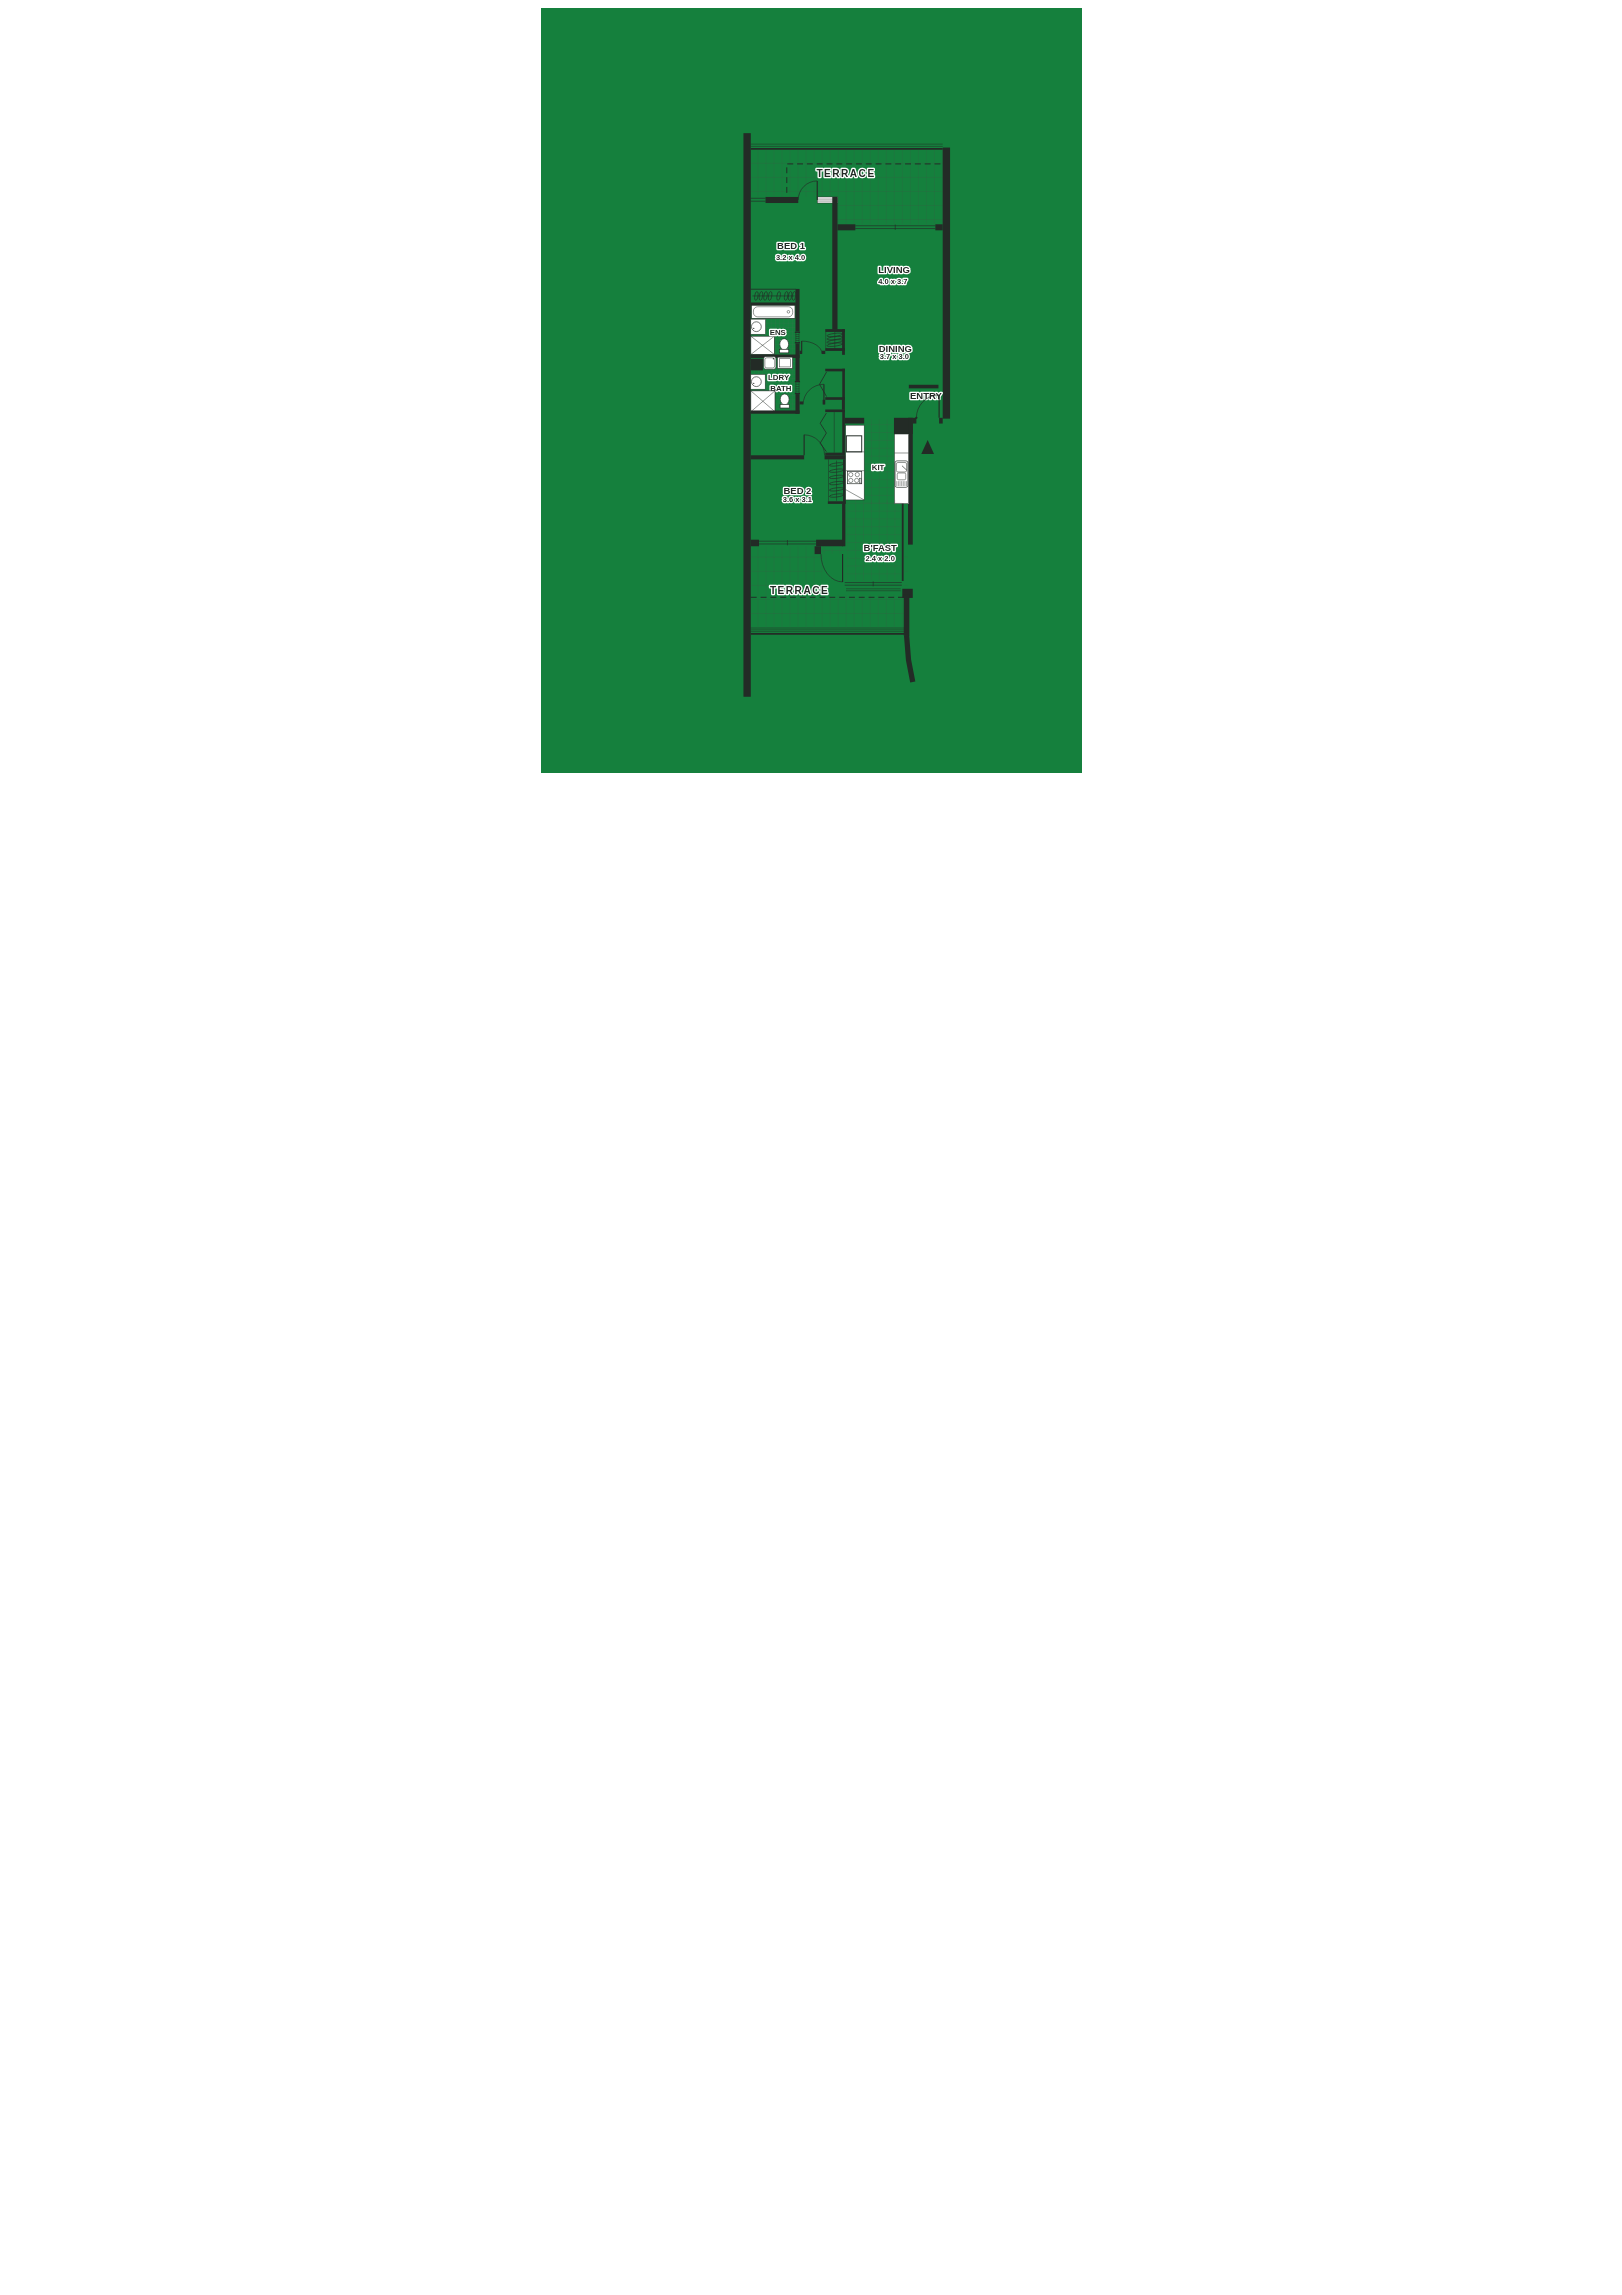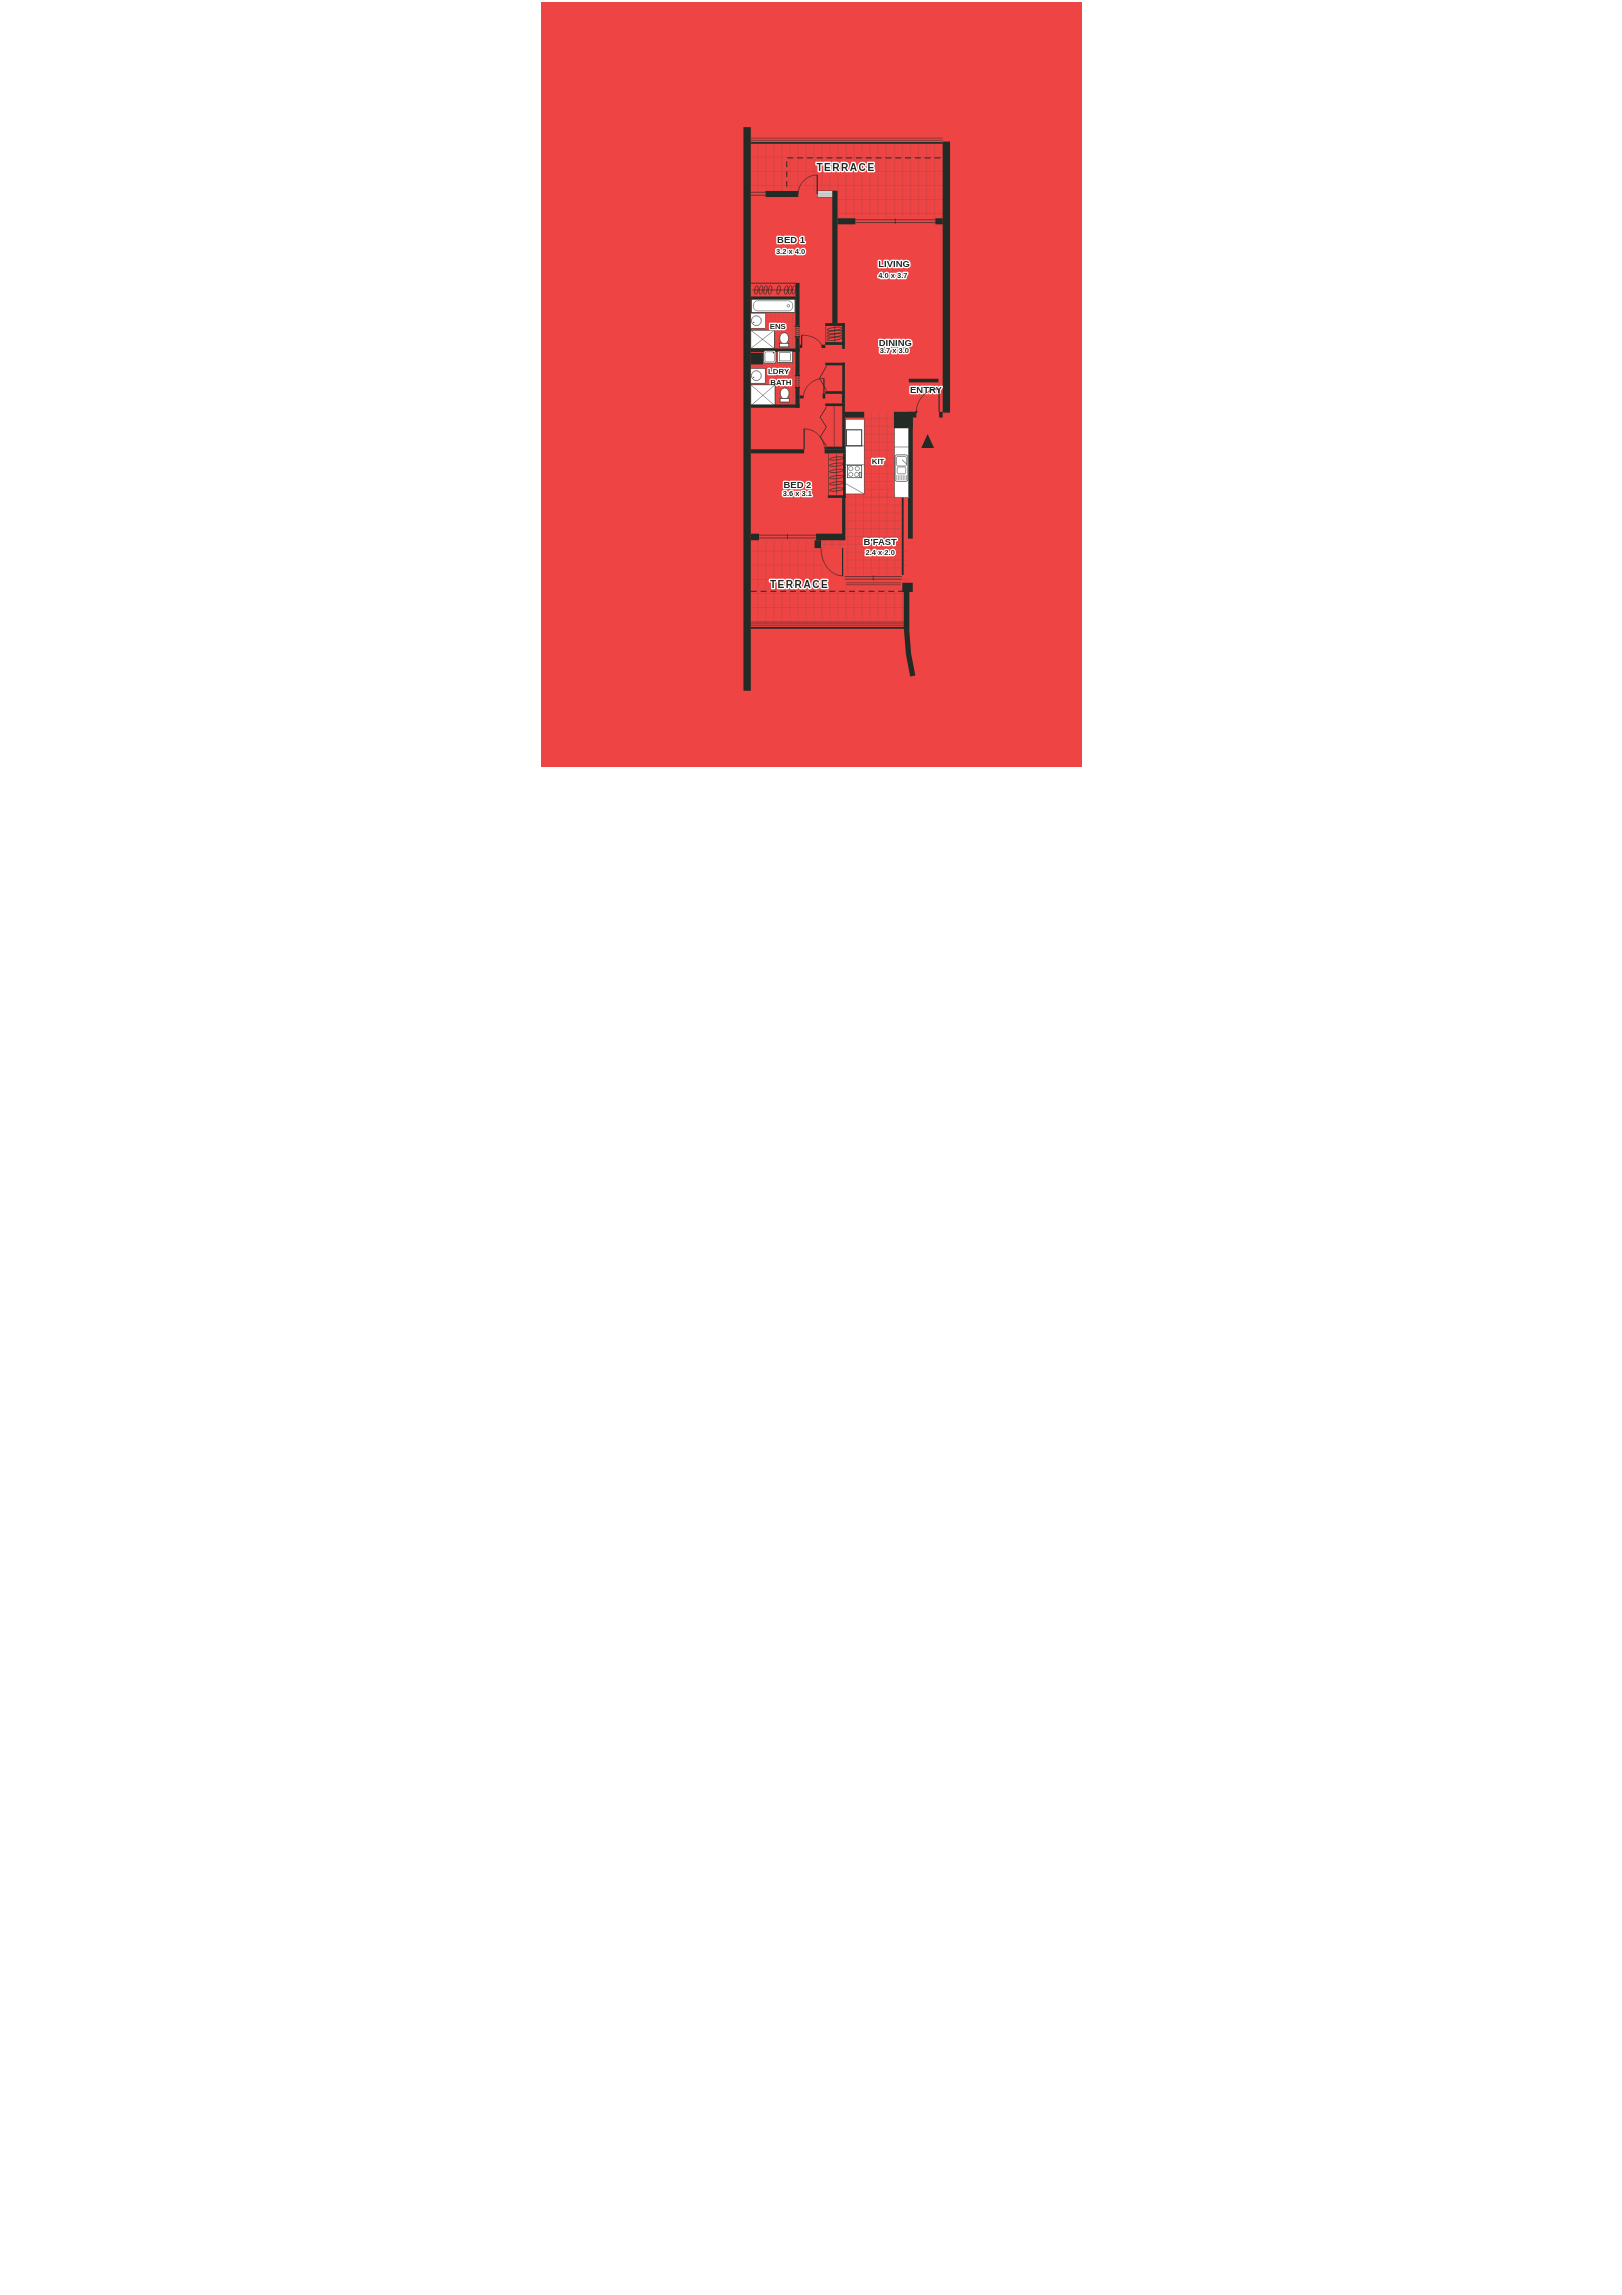--- a/index.html
+++ b/index.html
@@ -1,16 +1,16 @@
 <!DOCTYPE html>
 <html style="font-size:7.9px"><head>
 <meta charset="utf-8">
 <style>
   html,body{margin:0;padding:0;background:#ffffff;}
-  .page{width:541px;height:765px;margin:2px auto;position:relative;background:#ef4444;}
+  .page{width:541px;height:765px;margin:8px auto;position:relative;background:#15803d;}
   svg{display:block;width:100%;height:100%;}
   text{font-family:"Liberation Sans","DejaVu Sans",sans-serif;font-weight:700;fill:#232b26;
        paint-order:stroke;stroke:#ffffff;stroke-width:16px;stroke-linejoin:round;text-anchor:middle;}
   .room{font-size:58px;}
   .dim{font-size:46px;}
   .small{font-size:48px;}
   .terr{font-size:62px;letter-spacing:9px;}
 </style>
 </head>
 <body>

